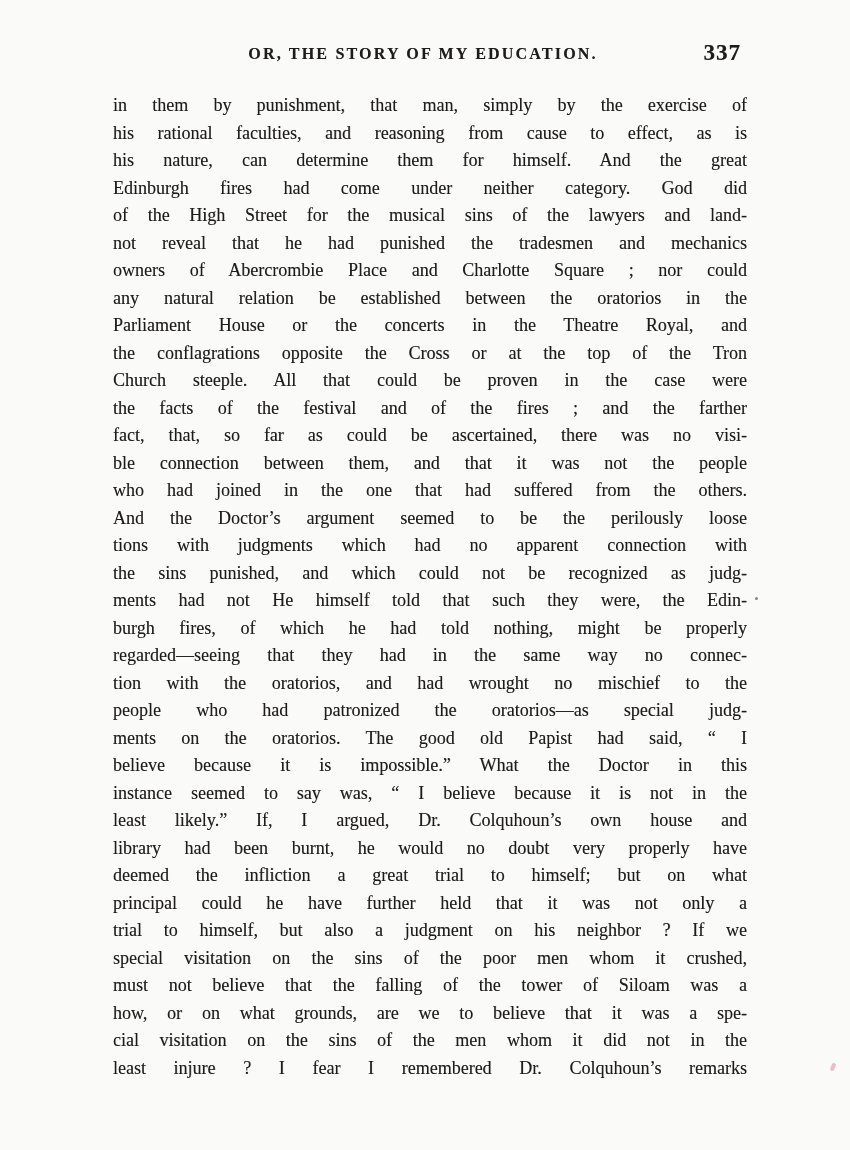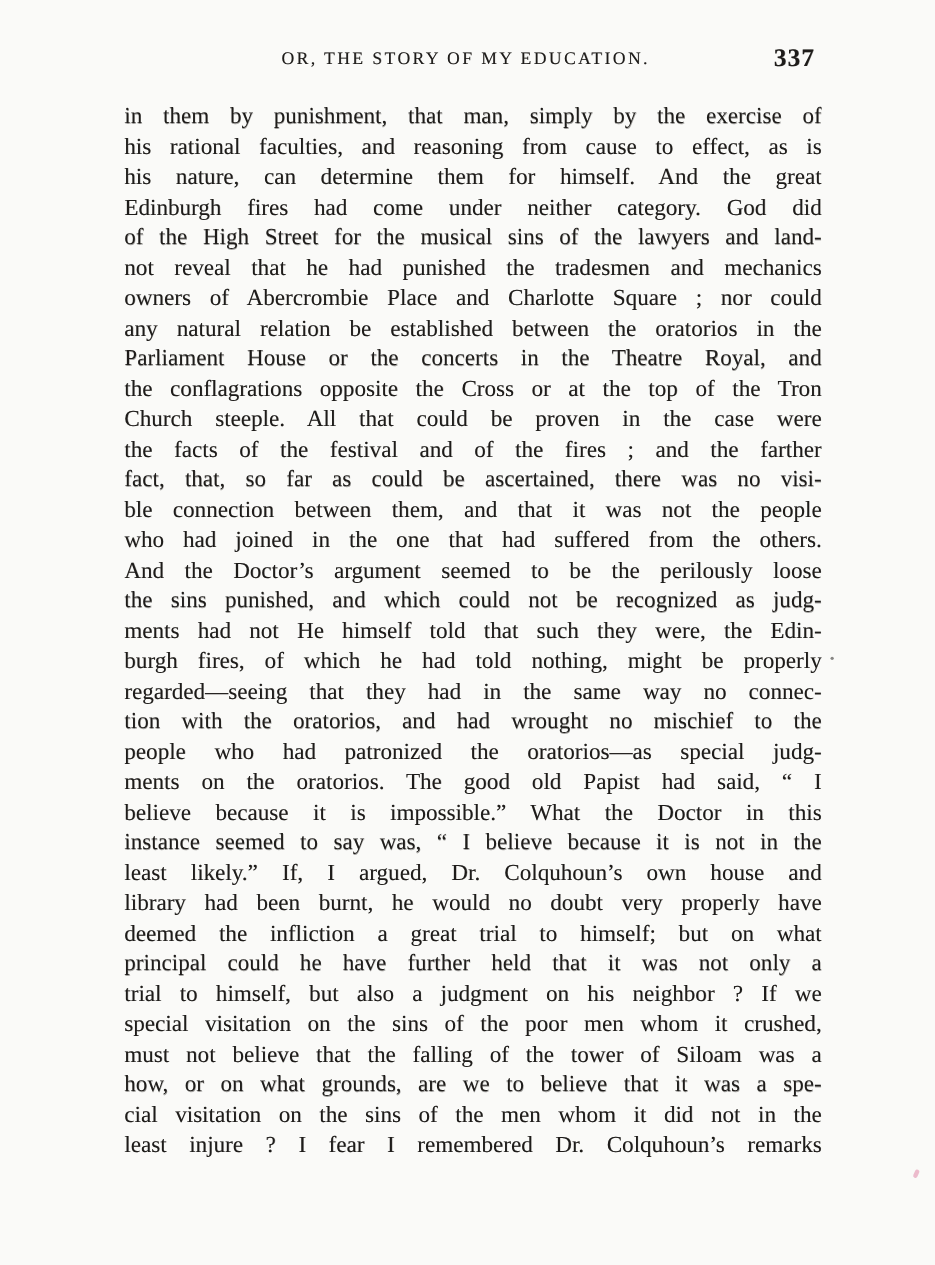--- a/index.html
+++ b/index.html
@@ -24,21 +24,21 @@
     left: 113px;
     width: 634px;
     height: 26px;
   }
   .running-title {
     position: absolute;
     left: 50%;
     top: 2px;
     transform: translateX(-52%);
     font-size: 16px;
-    font-weight: 400;
+    font-weight: 700;
     letter-spacing: 2.2px;
     white-space: nowrap;
     text-shadow: 0.3px 0.3px 0.3px rgba(30,28,26,0.45);
   }
   .page-number {
     position: absolute;
     right: 6px;
     top: -3px;
     font-size: 23px;
     font-weight: 700;
@@ -47,21 +47,21 @@
     text-align: center;
   }
   
   .text-block {
     position: absolute;
     top: 92px;
     left: 113px;
     width: 634px;
   }
   .line {
-    font-size: 21px;
+    font-size: 18px;
     line-height: 27.5px;
     height: 27.5px;
     white-space: normal;
     text-align: justify;
     text-align-last: justify;
     text-shadow: 0.3px 0.3px 0.3px rgba(30,28,26,0.4);
     overflow: hidden;
   }
   
   .speck {
@@ -106,20 +106,21 @@
     <div class="line">owners of Abercrombie Place and Charlotte Square ; nor could</div>
     <div class="line">any natural relation be established between the oratorios in the</div>
     <div class="line">Parliament House or the concerts in the Theatre Royal, and</div>
     <div class="line">the conflagrations opposite the Cross or at the top of the Tron</div>
     <div class="line">Church steeple.  All that could be proven in the case were</div>
     <div class="line">the facts of the festival and of the fires ; and the farther</div>
     <div class="line">fact, that, so far as could be ascertained, there was no visi-</div>
     <div class="line">ble connection between them, and that it was not the people</div>
     <div class="line">who had joined in the one that had suffered from the others.</div>
     <div class="line">And the Doctor’s argument seemed to be the perilously loose</div>
+    <div class="line">tions with judgments which had no apparent connection with</div>
     <div class="line">the sins punished, and which could not be recognized as judg-</div>
     <div class="line">ments had not He himself told that such they were, the Edin-</div>
     <div class="line">burgh fires, of which he had told nothing, might be properly</div>
     <div class="line">regarded—seeing that they had in the same way no connec-</div>
     <div class="line">tion with the oratorios, and had wrought no mischief to the</div>
     <div class="line">people who had patronized the oratorios—as special judg-</div>
     <div class="line">ments on the oratorios.  The good old Papist had said, “ I</div>
     <div class="line">believe because it is impossible.”  What the Doctor in this</div>
     <div class="line">instance seemed to say was, “ I believe because it is not in the</div>
     <div class="line">least likely.”  If, I argued, Dr. Colquhoun’s own house and</div>

